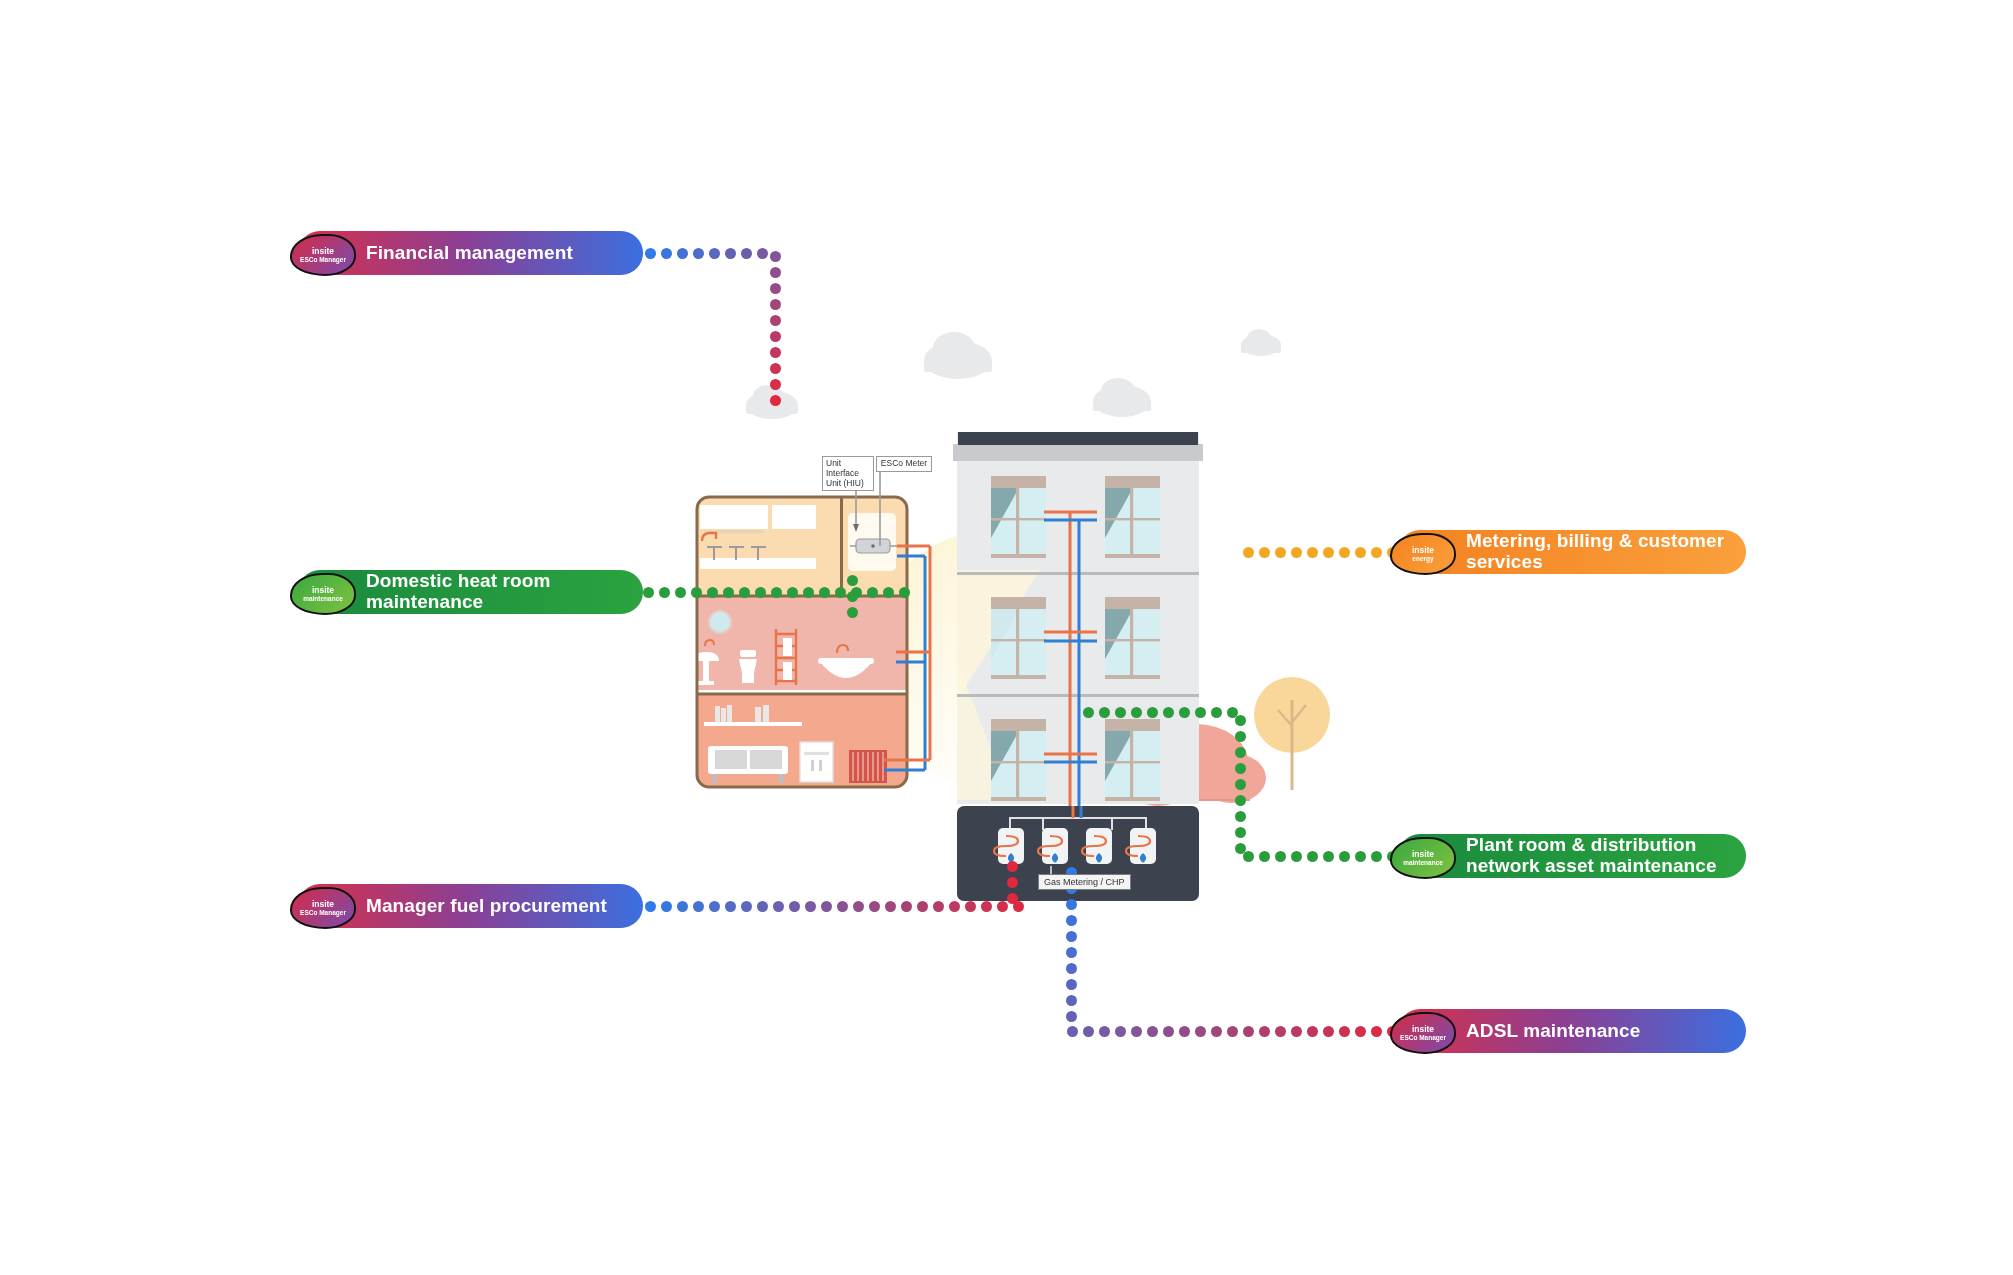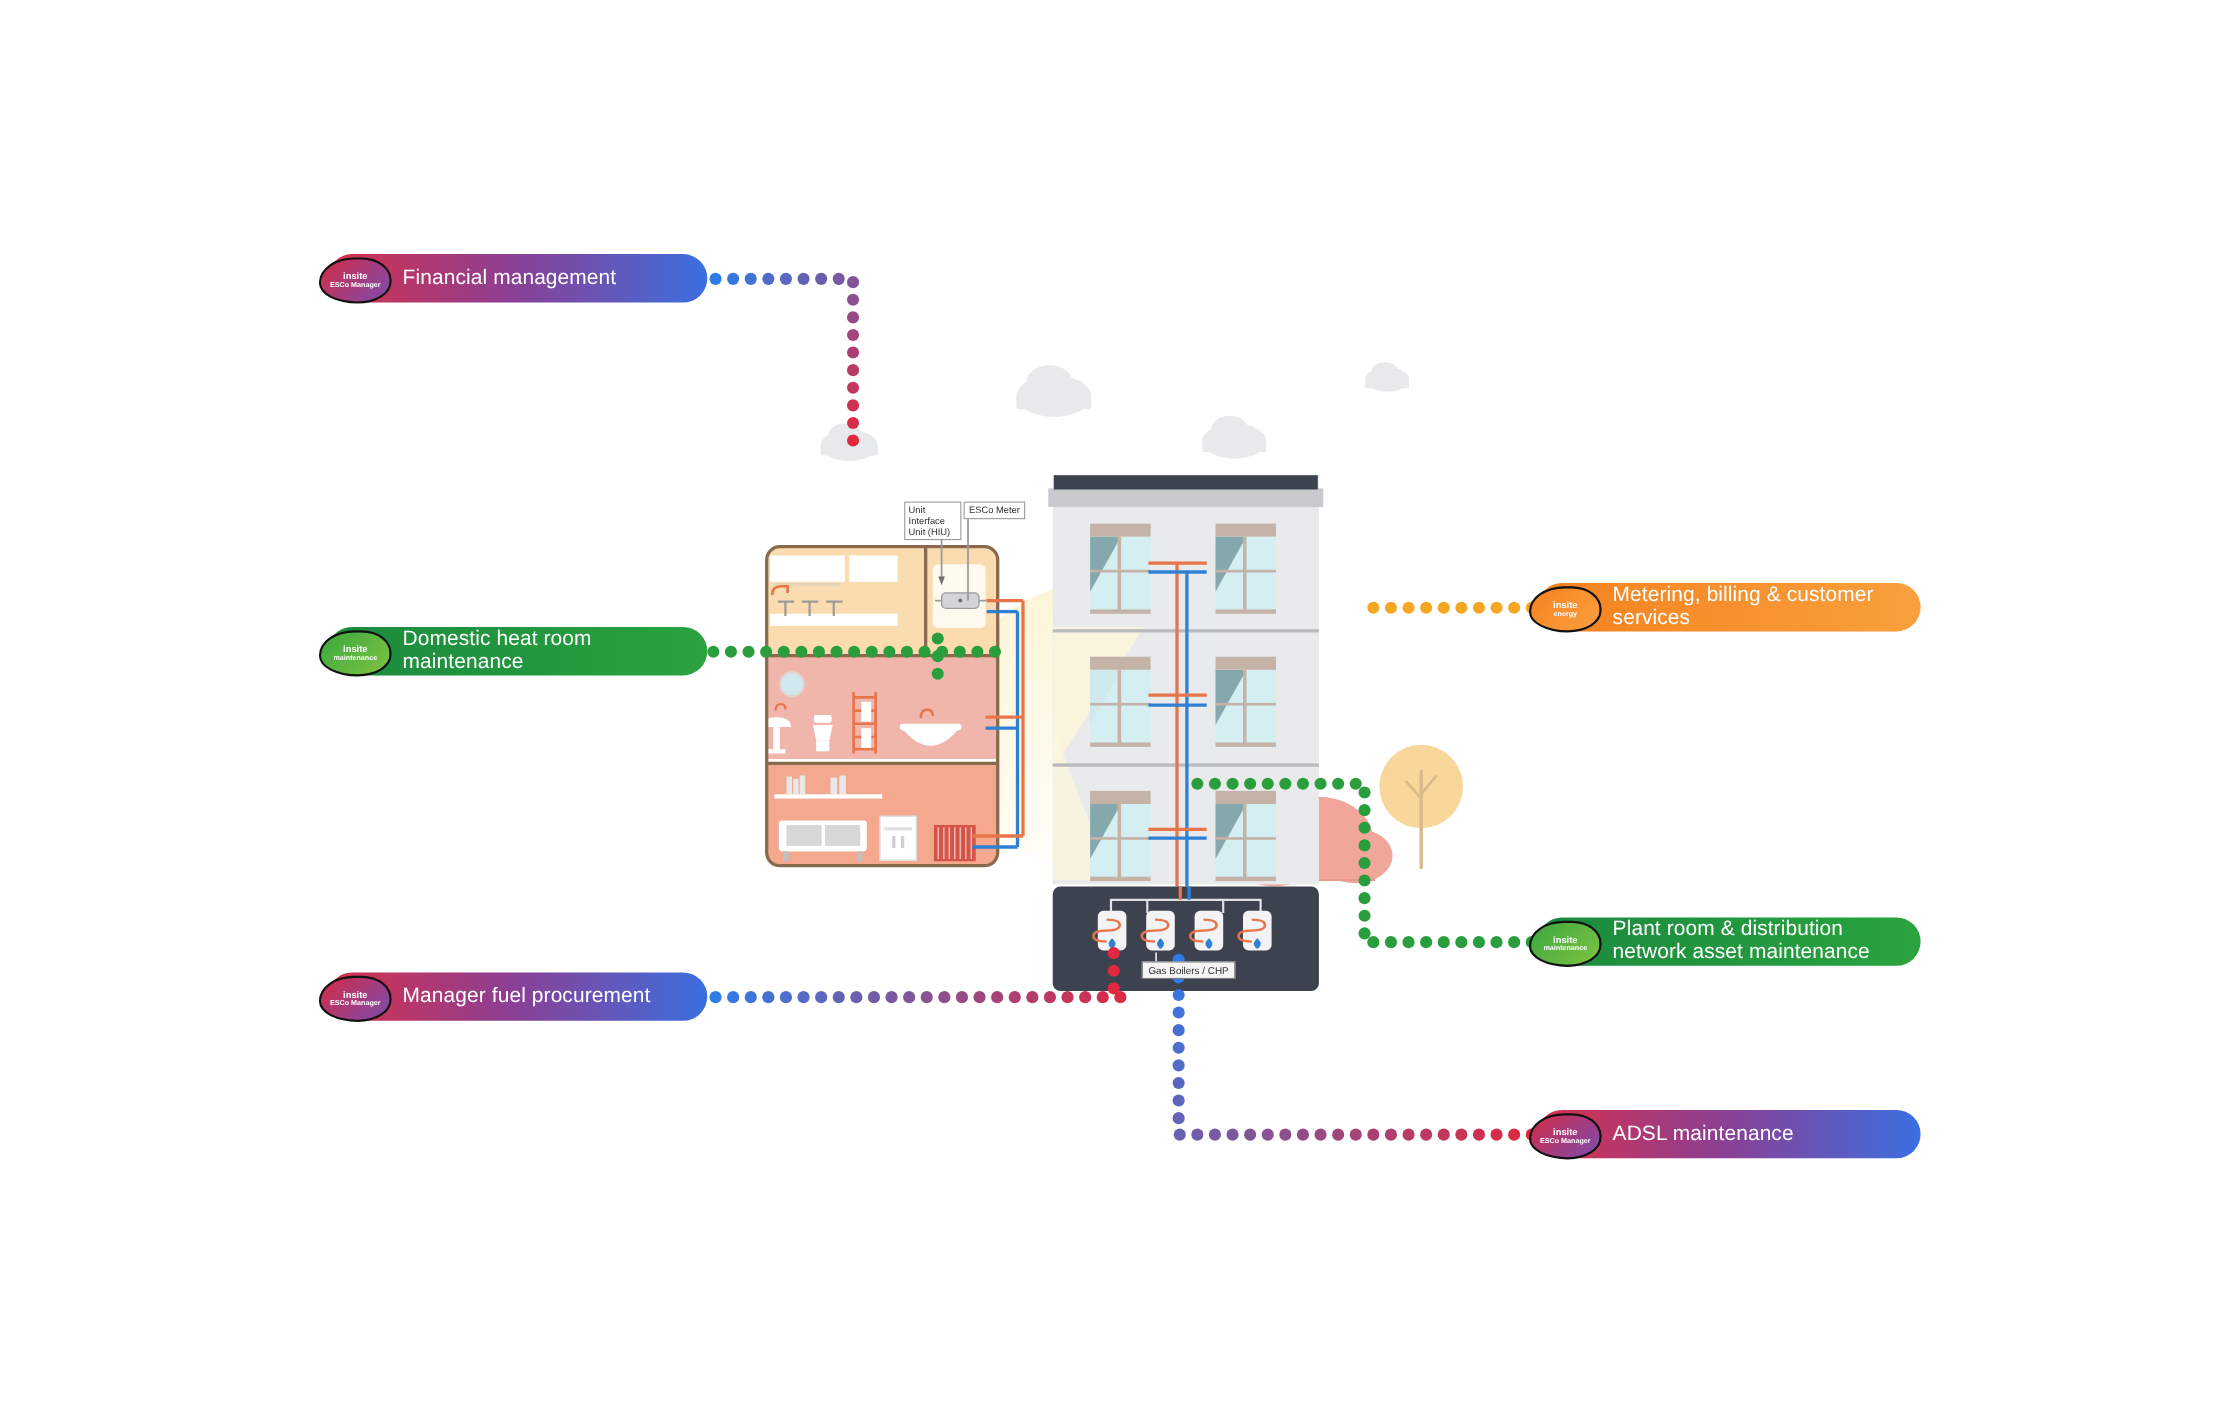--- a/index.html
+++ b/index.html
@@ -1,20 +1,20 @@
 <!DOCTYPE html>
 <html><head>
 <meta charset="utf-8">
 <style>
   html,body{margin:0;padding:0;background:#fff;}
   body{width:2013px;height:1275px;position:relative;overflow:hidden;
        font-family:"Liberation Sans",sans-serif;}
   #stage{position:absolute;inset:0;}
   .pill{position:absolute;height:44px;border-radius:22px;display:flex;align-items:center;}
-  .pill .txt{color:#fff;font-weight:normal;font-size:19px;line-height:1.08;letter-spacing:.1px;}
+  .pill .txt{color:#fff;font-weight:bold;font-size:19px;line-height:1.08;letter-spacing:.1px;}
   .badge{position:absolute;width:62px;height:38px;border:2.5px solid #111;
          display:flex;flex-direction:column;align-items:center;justify-content:center;
          border-radius:50% 42% 48% 55%/55% 50% 48% 45%;overflow:hidden;z-index:3;}
   .badge .b1{font-size:8.5px;font-weight:bold;color:#fff;line-height:1;}
   .badge .b2{font-size:6.5px;font-weight:bold;color:#fff;line-height:1.1;}
   .dot{position:absolute;border-radius:50%;}
   .tinylabel{position:absolute;background:#fff;border:1.2px solid #9a9a9a;
              font-size:8.5px;color:#333;line-height:1.15;padding:2px 3px;z-index:12;}
   .tinylabel.dark{background:#f4f4f4;border-color:#7d7d7d;}
 </style>
@@ -305,21 +305,21 @@
     <g stroke="#9a9a9a" stroke-width="1.6" fill="none">
       <path d="M856 470 L856 528"></path>
       <path d="M880 470 L880 546"></path>
     </g>
     <polygon points="856,532 853,524 859,524" fill="#6d6f73"></polygon>
 
   </svg>
 
   <div class="tinylabel" style="left:822px;top:456px;width:44px;">Unit Interface Unit (HIU)</div>
   <div class="tinylabel" style="left:876px;top:456px;width:48px;text-align:center;">ESCo Meter</div>
-  <div class="tinylabel dark" style="left:1038px;top:874px;padding:2px 5px;font-size:9px;">Gas Boilers / CHP</div>
+  <div class="tinylabel dark" style="left:1038px;top:874px;padding:2px 5px;font-size:9px;">Gas Metering / CHP</div>
 
   <div id="routes">
       <div class="dot" style="left: 644.5px; top: 247.5px; width: 11px; height: 11px; background: rgb(47, 124, 232);"></div>
       <div class="dot" style="left: 660.5px; top: 247.5px; width: 11px; height: 11px; background: rgb(57, 119, 222);"></div>
       <div class="dot" style="left: 676.5px; top: 247.5px; width: 11px; height: 11px; background: rgb(68, 114, 212);"></div>
       <div class="dot" style="left: 692.5px; top: 247.5px; width: 11px; height: 11px; background: rgb(78, 109, 202);"></div>
       <div class="dot" style="left: 708.5px; top: 247.5px; width: 11px; height: 11px; background: rgb(89, 104, 192);"></div>
       <div class="dot" style="left: 724.5px; top: 247.5px; width: 11px; height: 11px; background: rgb(99, 99, 182);"></div>
       <div class="dot" style="left: 740.5px; top: 247.5px; width: 11px; height: 11px; background: rgb(109, 94, 172);"></div>
       <div class="dot" style="left: 756.5px; top: 247.5px; width: 11px; height: 11px; background: rgb(120, 89, 162);"></div>

